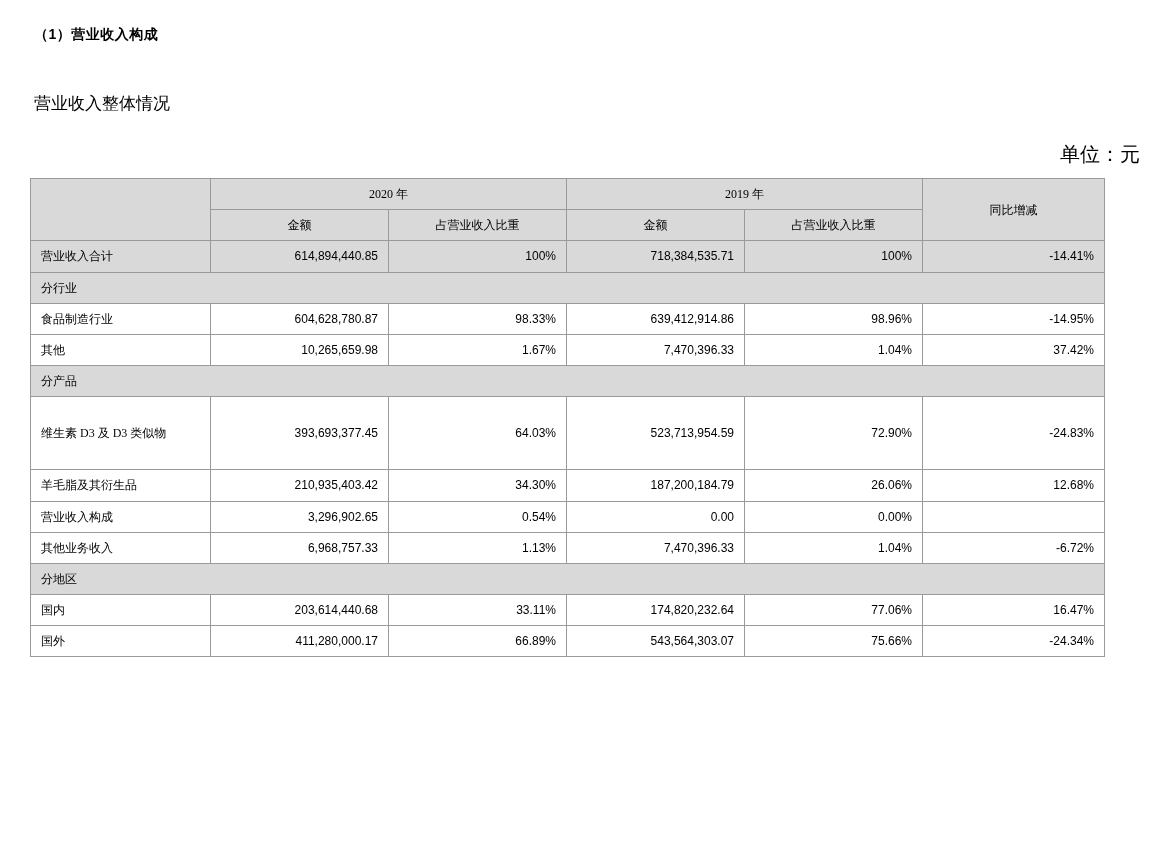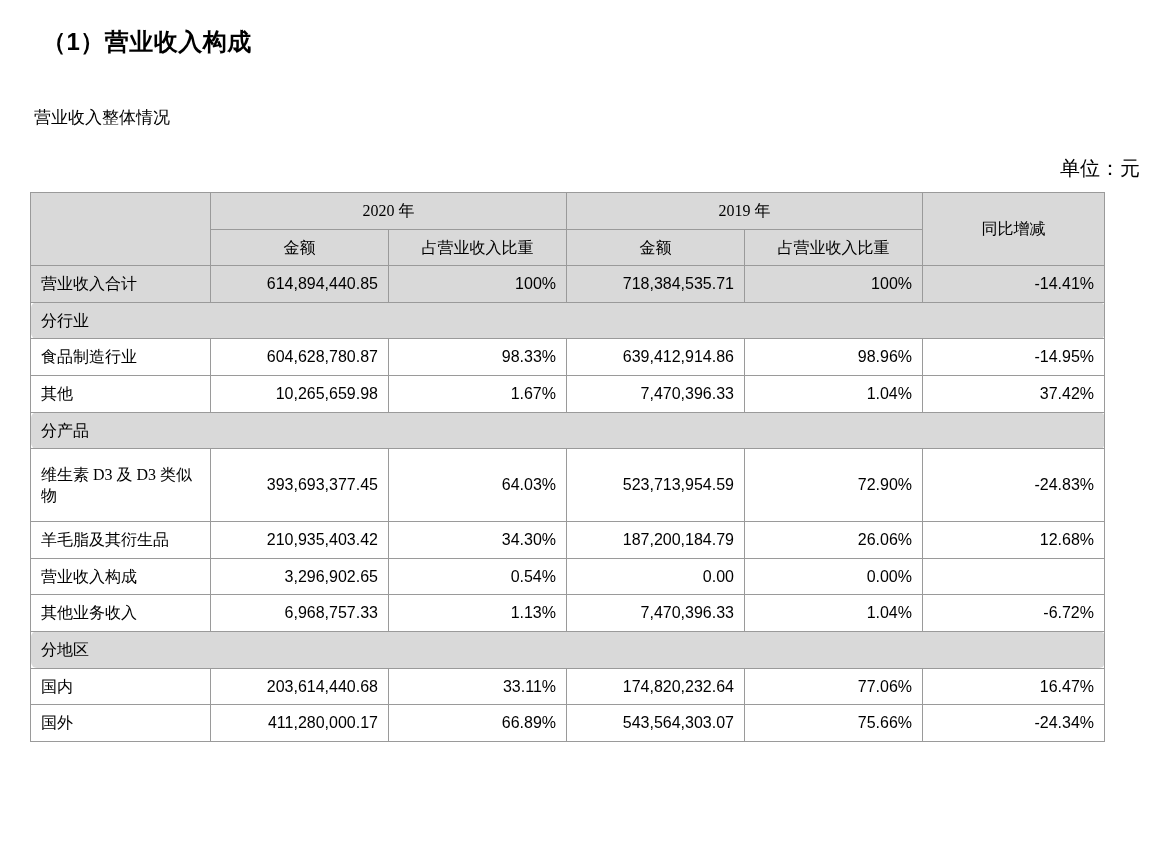--- a/index.html
+++ b/index.html
@@ -17,40 +17,40 @@
   .page {
     position: relative;
     width: 1174px;
     height: 851px;
     box-sizing: border-box;
     padding: 0 30px;
   }
   .section-title {
     font-family: "Liberation Sans", "DejaVu Sans", sans-serif;
     font-weight: bold;
-    font-size: 24px;
+    font-size: 14px;
     letter-spacing: 0.5px;
-    margin: 18px 0 0 12px;
+    margin: 18px 0 0 4px;
     padding-top: 8px;
   }
   .lead-text {
     font-size: 17px;
     margin: 48px 0 7px 4px;
   }
   .unit-line {
     text-align: right;
     font-size: 20px;
     margin: 26px 4px 10px 0;
   }
   table.revenue {
     border-collapse: collapse;
     width: 1074px;
     margin-left: 0;
     table-layout: fixed;
-    font-size: 16px;
+    font-size: 12px;
   }
   table.revenue th,
   table.revenue td {
     border: 1px solid #9a9a9a;
     padding: 7px 10px;
     vertical-align: middle;
     line-height: 1.35;
     font-weight: normal;
   }
   .hdr {
@@ -59,21 +59,20 @@
   }
   .corner {
     background: #d9d9d9;
   }
   .row-total td {
     background: #d9d9d9;
   }
   .group-row td {
     background: #d9d9d9;
     text-align: left;
-    border-radius: 6px;
   }
   .label-cell {
     text-align: left;
   }
   .num {
     text-align: right;
     font-family: Liberation Sans, sans-serif;
   }
   col.c1 { width: 180px; }
   col.c2 { width: 178px; }

